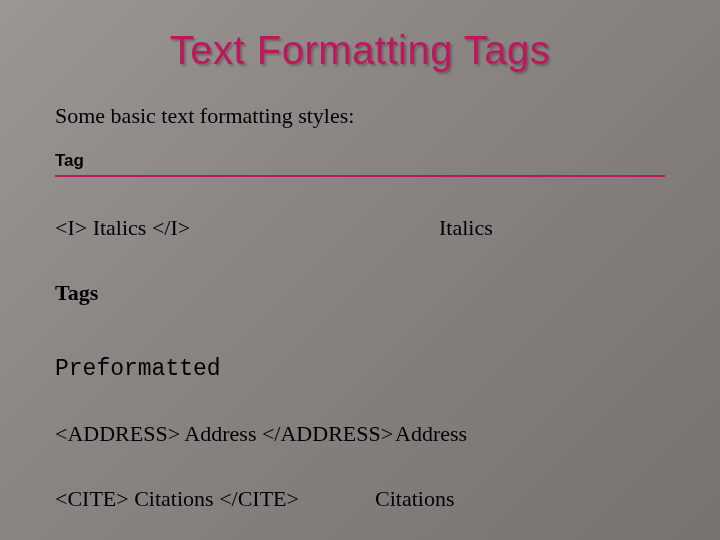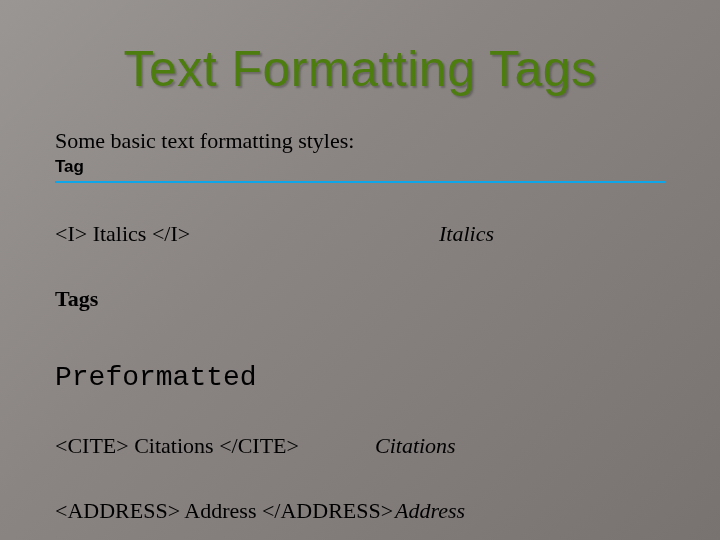--- a/index.html
+++ b/index.html
@@ -16,40 +16,40 @@
     position: relative;
   }
   .slide {
     width: 720px;
     height: 540px;
     box-sizing: border-box;
     padding: 20px 55px 0 55px;
   }
   .title {
     font-family: "Arial", "Helvetica Neue", sans-serif;
-    font-size: 50px;
+    font-size: 40px;
     font-weight: 400;
     text-align: center;
-    margin: 20px 0 30px 0;
-    color: #4d7c0f;
+    margin: 8px 0 30px 0;
+    color: #be185d;
     text-shadow: 2px 2px 2px rgba(0,0,0,0.25);
     letter-spacing: 0.5px;
   }
   .intro {
     font-size: 22px;
     font-weight: 400;
-    margin-bottom: 3px;
+    margin-bottom: 22px;
     font-family: "Times New Roman", Times, serif;
   }
   .hdr-row {
     display: flex;
     font-family: Arial, sans-serif;
     font-size: 17px;
     font-weight: 700;
-    border-bottom: 2px solid #0ea5e9;
+    border-bottom: 2px solid #be185d;
     padding-bottom: 4px;
     margin-bottom: 8px;
   }
   .hdr-tag {
     width: 340px;
   }
   .hdr-result {
     flex: 1;
   }
   .tbl {
@@ -62,23 +62,23 @@
     margin-top: 38px;
   }
   .cell-tag {
     width: 340px;
     white-space: pre;
   }
   .cell-res {
     flex: 1;
     white-space: pre;
   }
-  .italics { font-style: italic; }
+  .italics { }
   .bold { font-weight: 700; }
-  .mono { font-family: "Courier New", Courier, monospace; font-size: 28px; }
+  .mono { font-family: "Courier New", Courier, monospace; font-size: 23px; }
   .spacer { height: 10px; }
 </style>
 </head>
 <body>
 
 <div class="slide">
 
   <div class="title">Text Formatting Tags</div>
 
   <div class="intro">Some basic text formatting styles:</div>
@@ -100,27 +100,27 @@
 
     <div class="spacer"></div>
 
     <div class="row">
       <div class="cell-res mono">Preformatted</div>
     </div>
 
 
 
     <div class="row">
-      <div class="cell-tag" style="width:320px">&lt;CITE&gt; Citations &lt;/CITE&gt;</div>
-      <div class="cell-res italics">Citations</div>
+      <div class="cell-tag" style="width:340px">&lt;ADDRESS&gt; Address &lt;/ADDRESS&gt;</div>
+      <div class="cell-res italics">Address</div>
     </div>
 
     <div class="row">
-      <div class="cell-tag" style="width:340px">&lt;ADDRESS&gt; Address &lt;/ADDRESS&gt;</div>
-      <div class="cell-res italics">Address</div>
+      <div class="cell-tag" style="width:320px">&lt;CITE&gt; Citations &lt;/CITE&gt;</div>
+      <div class="cell-res italics">Citations</div>
     </div>
 
     <div class="row">
       <div class="cell-res mono">Source Code</div>
     </div>
 
   </div>
 
 </div>
 

